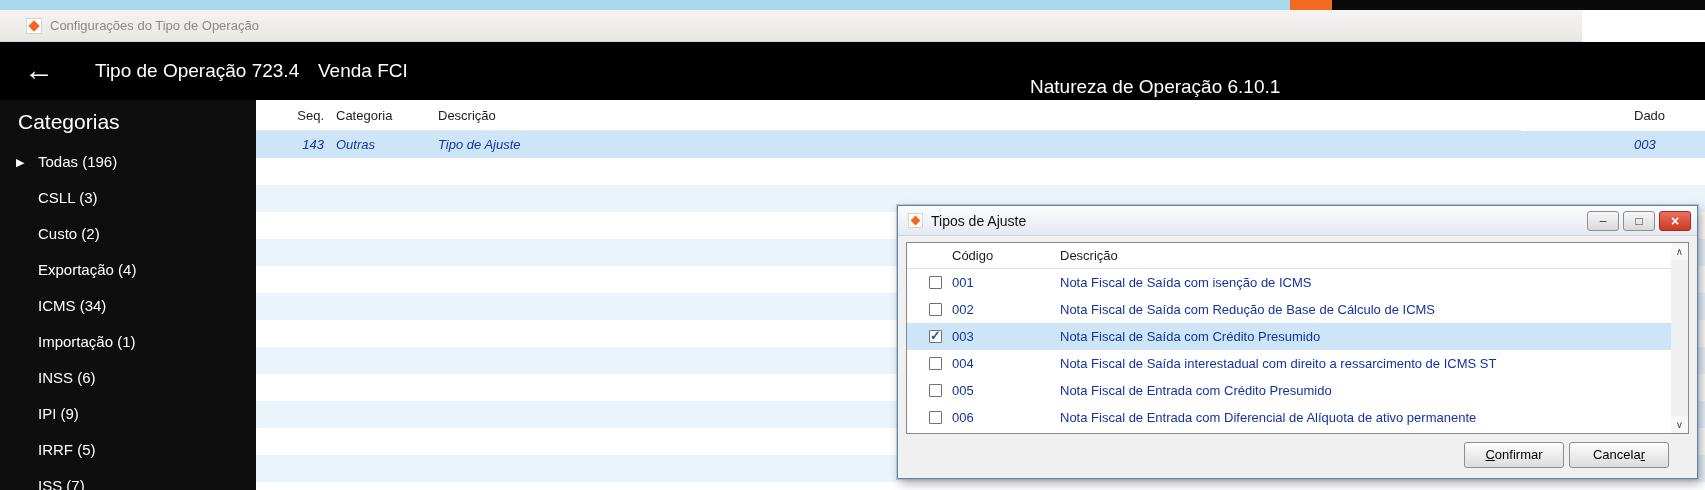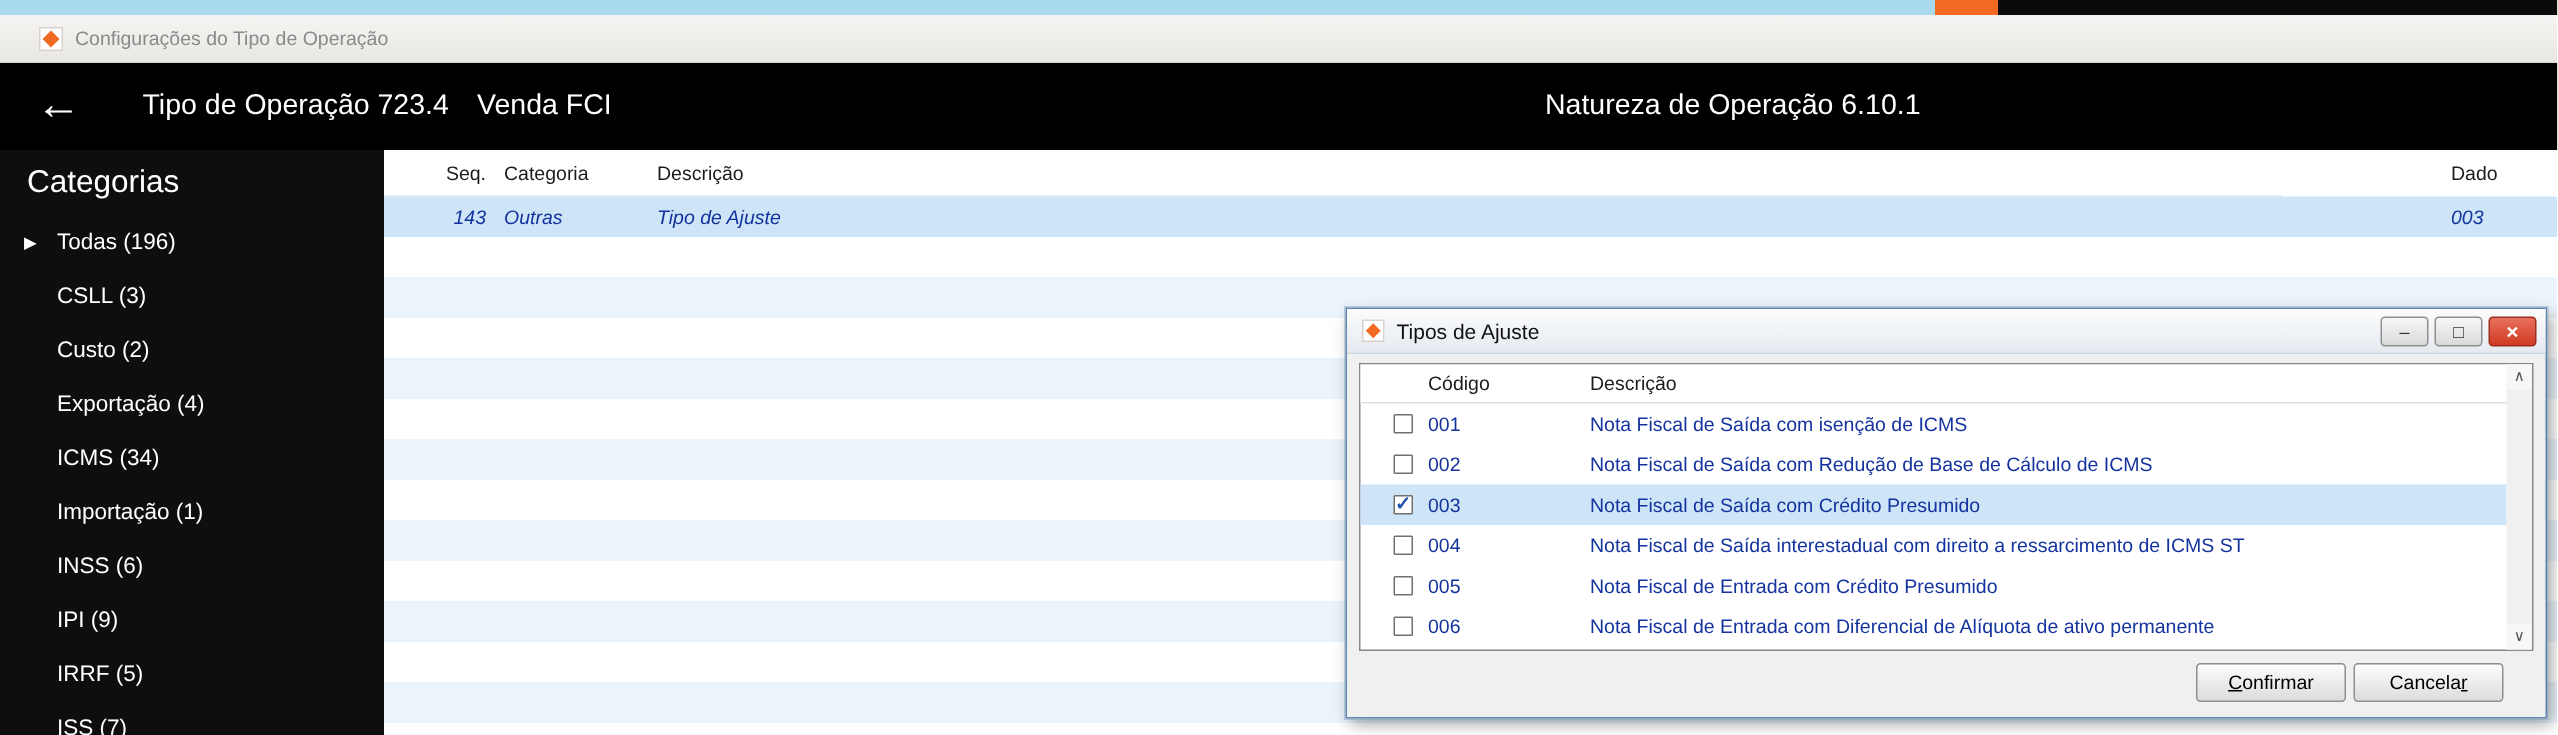--- a/index.html
+++ b/index.html
@@ -7,36 +7,36 @@
   body { font-family:"Liberation Sans", sans-serif; background:#fff; }
   .screen { position:relative; width:1705px; height:490px; overflow:hidden; background:#fff; }
 
   
   .top-strip { position:absolute; left:0; top:0; width:1705px; height:10px; }
   .strip-blue   { position:absolute; left:0; top:0; width:1290px; height:10px; background:#a9d9ec; }
   .strip-orange { position:absolute; left:1290px; top:0; width:42px; height:10px; background:#f26a21; }
   .strip-black  { position:absolute; left:1332px; top:0; width:373px; height:10px; background:#0a0a0a; }
 
   
-  .titlebar { position:absolute; left:0; top:10px; width:1705px; height:32px;
+  .titlebar { position:absolute; left:0; top:10px; width:1582px; height:32px;
               background:linear-gradient(#f5f4f2,#e9e7e4); border-bottom:1px solid #d8d5d1;
               display:flex; align-items:center; }
   .app-icon { width:16px; height:16px; margin-left:26px; background:#fff; border:1px solid #d7d2cc;
               position:relative; flex:0 0 auto; }
   .app-icon::after { content:""; position:absolute; left:3px; top:3px; width:8px; height:8px;
                      background:#f26a21; transform:rotate(45deg); }
   .titlebar-text { margin-left:8px; font-size:13px; color:#8a8a8a; }
 
   
   .app-header { position:absolute; left:0; top:42px; width:1705px; height:58px; background:#000; }
   .back-btn { position:absolute; left:24px; top:0; height:58px; line-height:56px;
               color:#fff; font-size:30px; font-weight:bold; cursor:pointer; }
   .hdr-title { position:absolute; left:95px; top:0; height:58px; line-height:58px; color:#fff; font-size:19px; }
   .hdr-subtitle { position:absolute; left:318px; top:0; height:58px; line-height:58px; color:#fff; font-size:19px; }
-  .hdr-right { position:absolute; left:1030px; top:0; height:48px; line-height:58px; color:#fff; font-size:19px; }
+  .hdr-right { position:absolute; left:1030px; top:16px; height:48px; line-height:58px; color:#fff; font-size:19px; }
 
   
   .sidebar { position:absolute; left:0; top:100px; width:256px; height:390px; background:#0e0e0e; }
   .sidebar-title { position:absolute; left:18px; top:10px; color:#fff; font-size:21px; }
   .side-items { position:absolute; left:0; top:44px; width:256px; }
   .side-item { position:relative; height:36px; line-height:36px; color:#fff; font-size:15px;
                padding-left:38px; cursor:pointer; }
   .side-item .tri { position:absolute; left:16px; top:0; height:36px; line-height:36px;
                     font-size:11px; color:#fff; }
 

